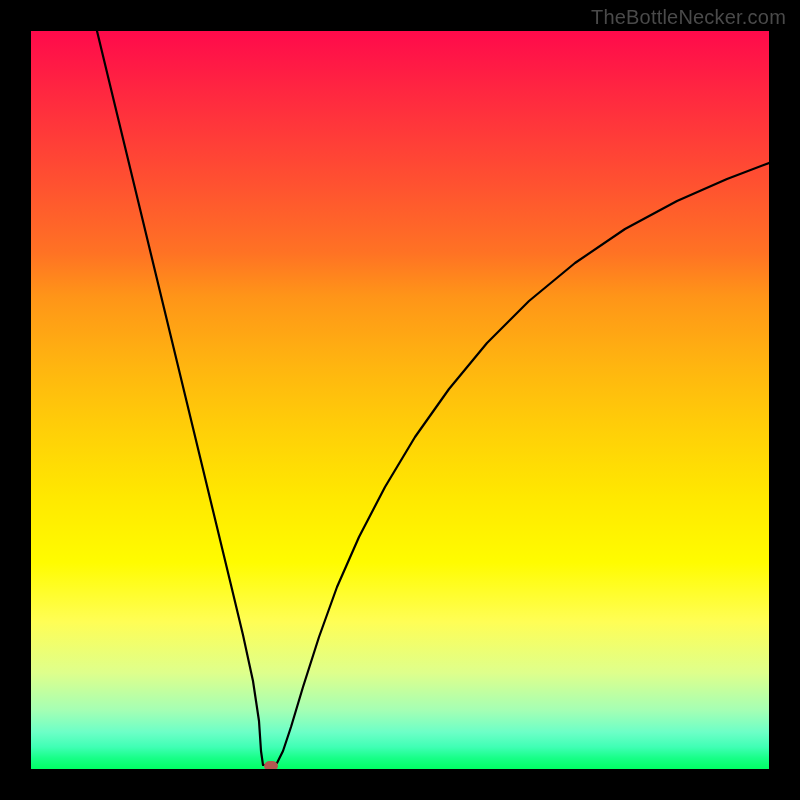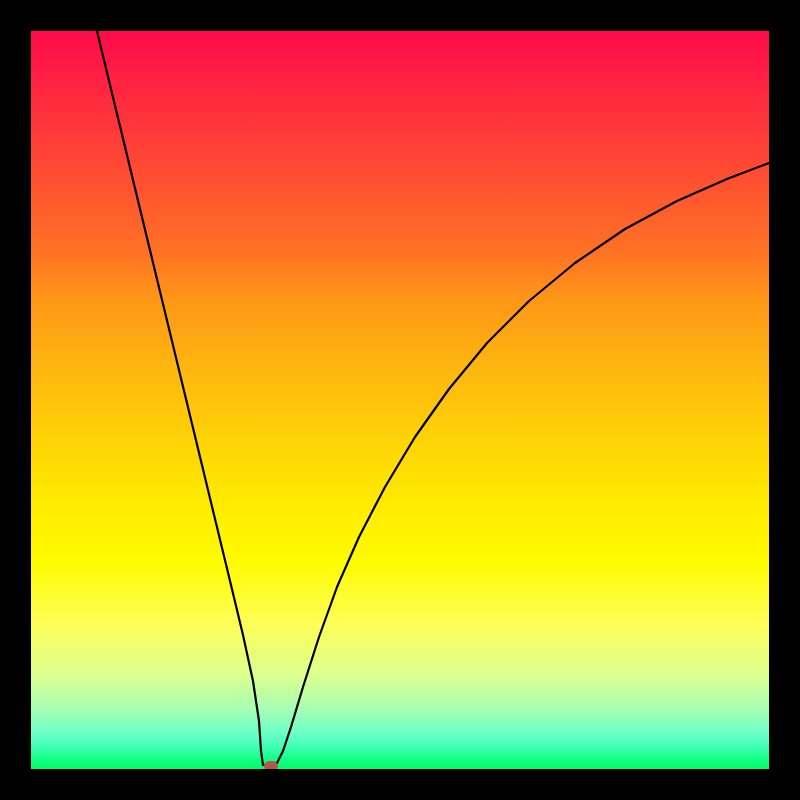--- a/index.html
+++ b/index.html
@@ -66,20 +66,21 @@
     color: #4a4a4a;
     font-size: 20px;
     font-weight: 400;
     letter-spacing: 0.2px;
   }
 </style>
 </head>
 <body>
 
 <div class="outer">
+  <div class="watermark">TheBottleNecker.com</div>
   <div class="plot-area">
     <div class="gradient"></div>
     <svg class="curve" viewBox="0 0 738 738" preserveAspectRatio="none">
       <path id="curve-path" d="M 66 0 L 80 58 L 95 120 L 110 182 L 125 244 L 140 306 L 155 368 L 170 430 L 185 492 L 200 554 L 212 604 L 222 650 L 228 690 L 230 720 L 232 734 L 240 734 L 246 732 L 252 720 L 260 696 L 272 656 L 288 606 L 306 556 L 328 506 L 354 456 L 384 406 L 418 358 L 456 312 L 498 270 L 544 232 L 594 198 L 646 170 L 696 148 L 738 132" fill="none" stroke="#000000" stroke-width="2.2" stroke-linejoin="round" stroke-linecap="round"></path>
     </svg>
     <div class="marker" id="marker" style="left: 240px; top: 735px; background: rgb(179, 88, 80);"></div>
   </div>
 </div>
 
 </body></html>

